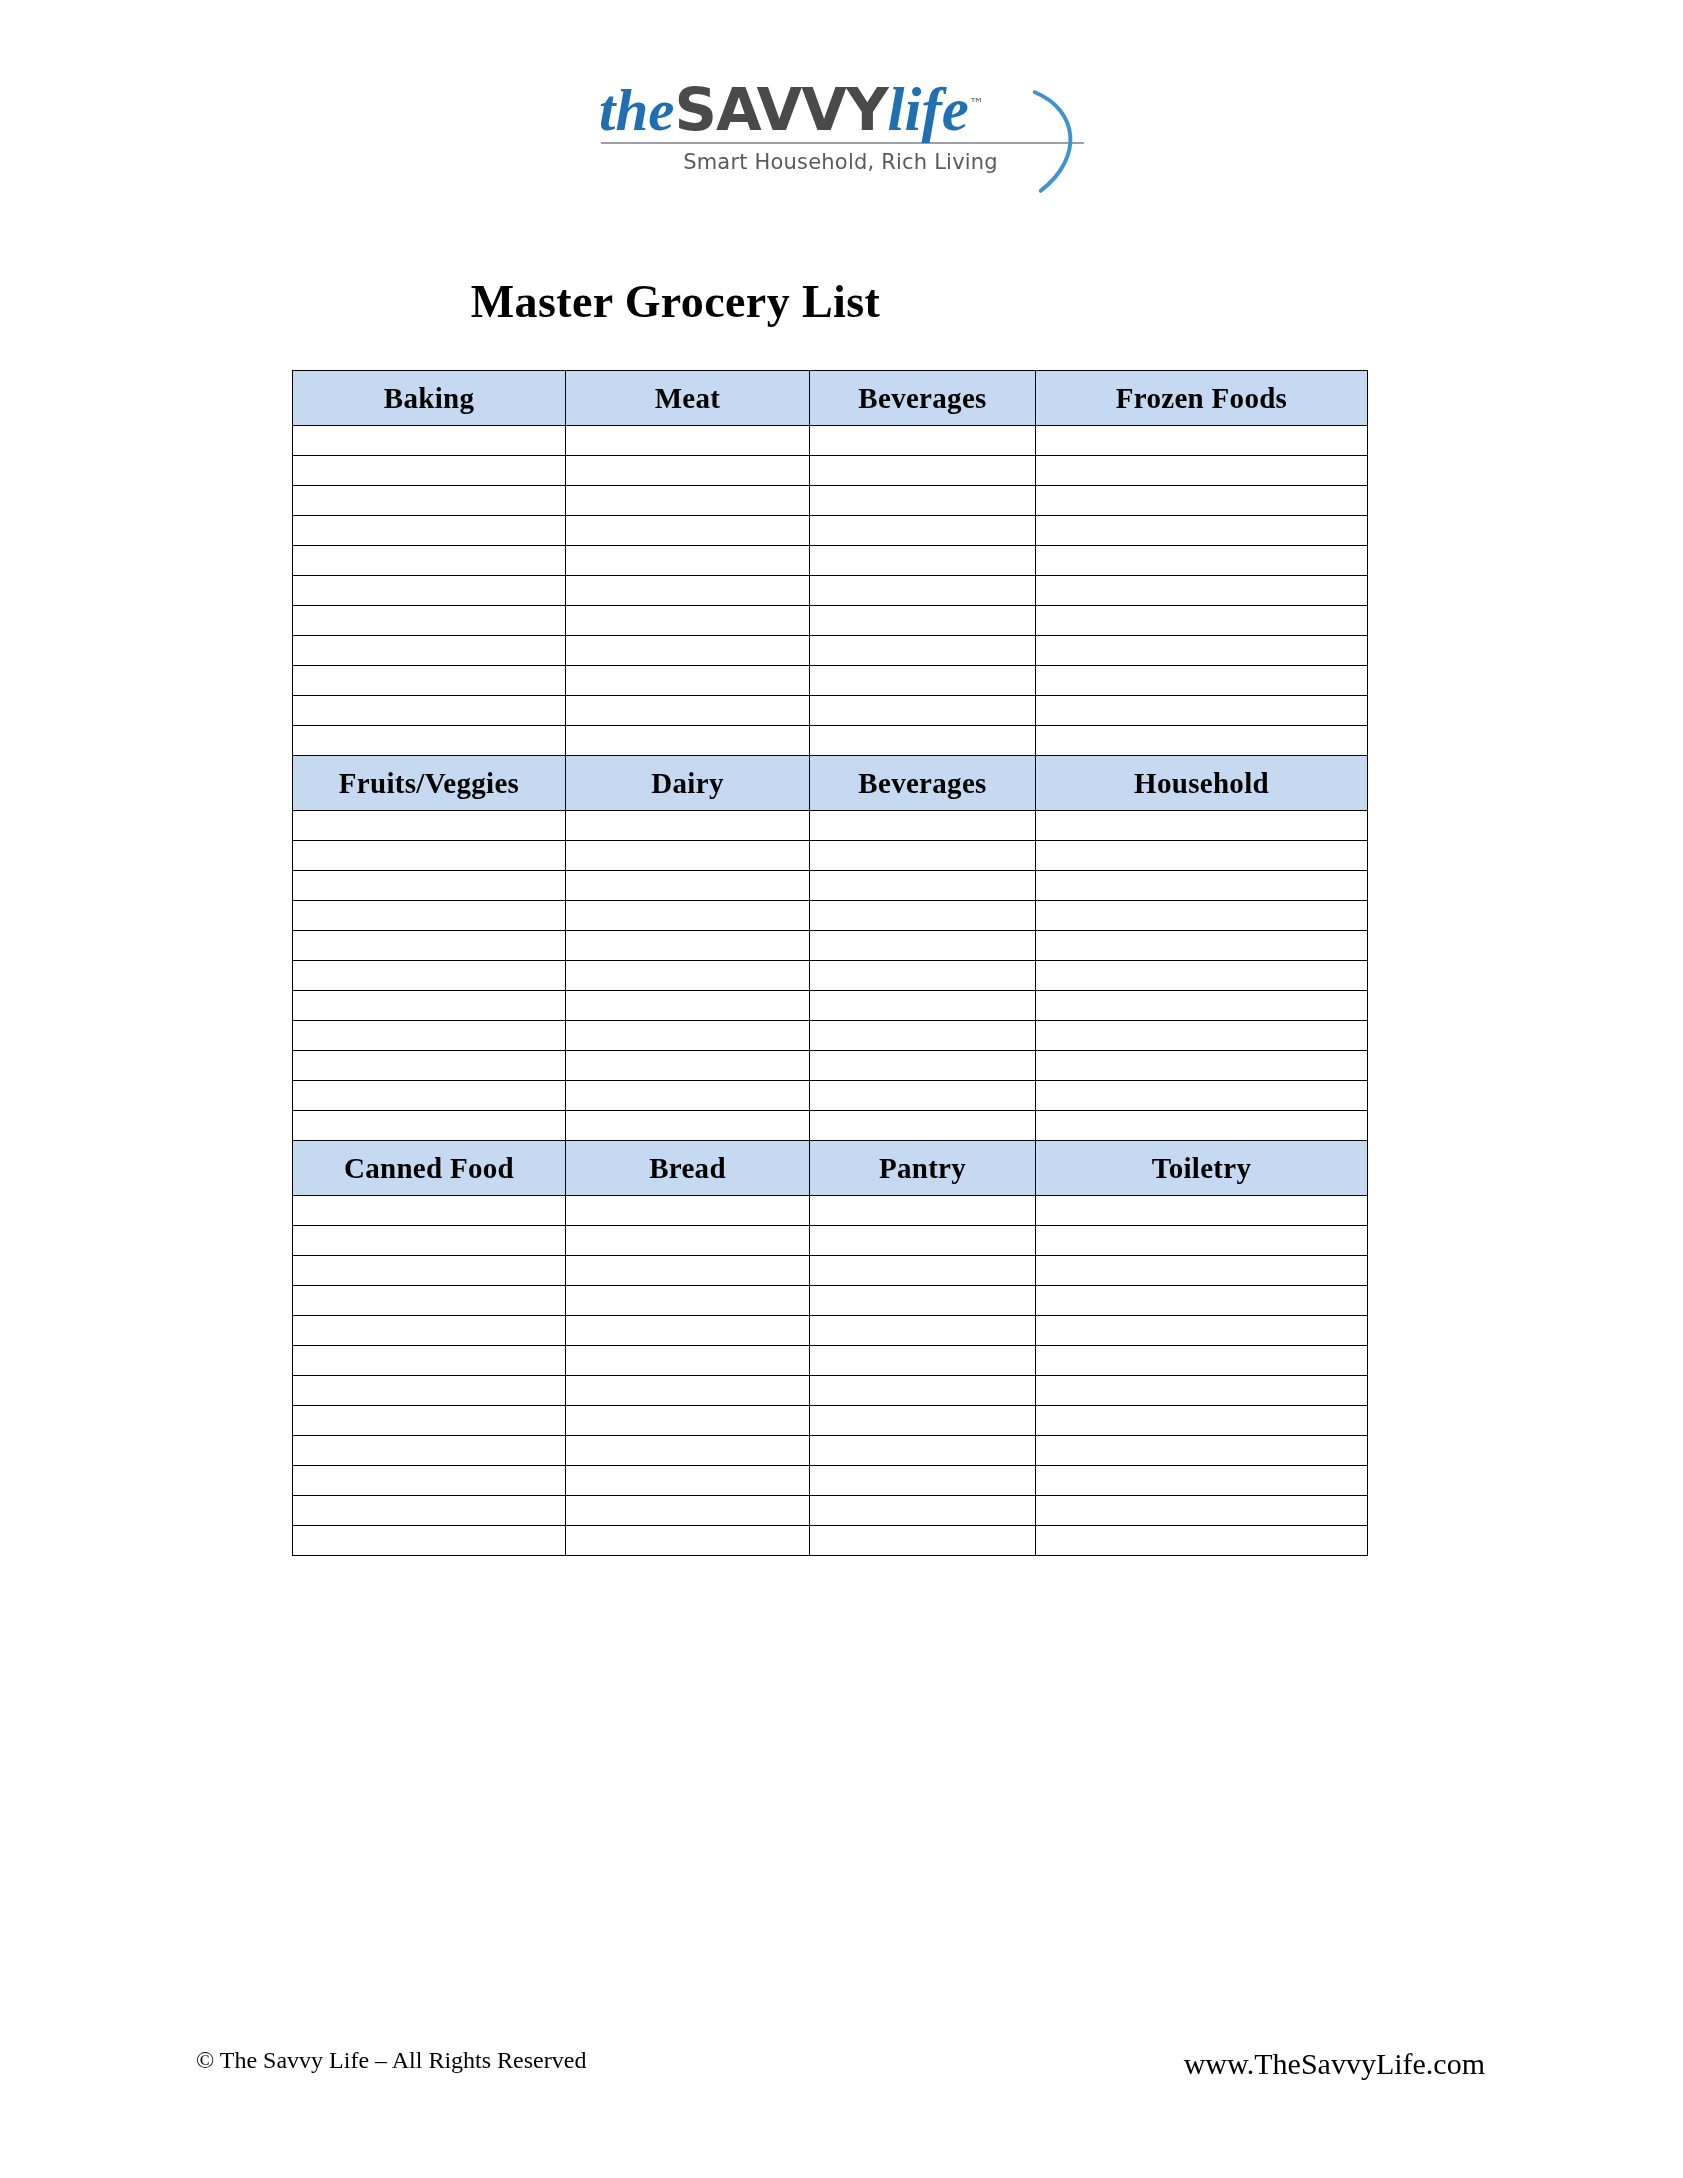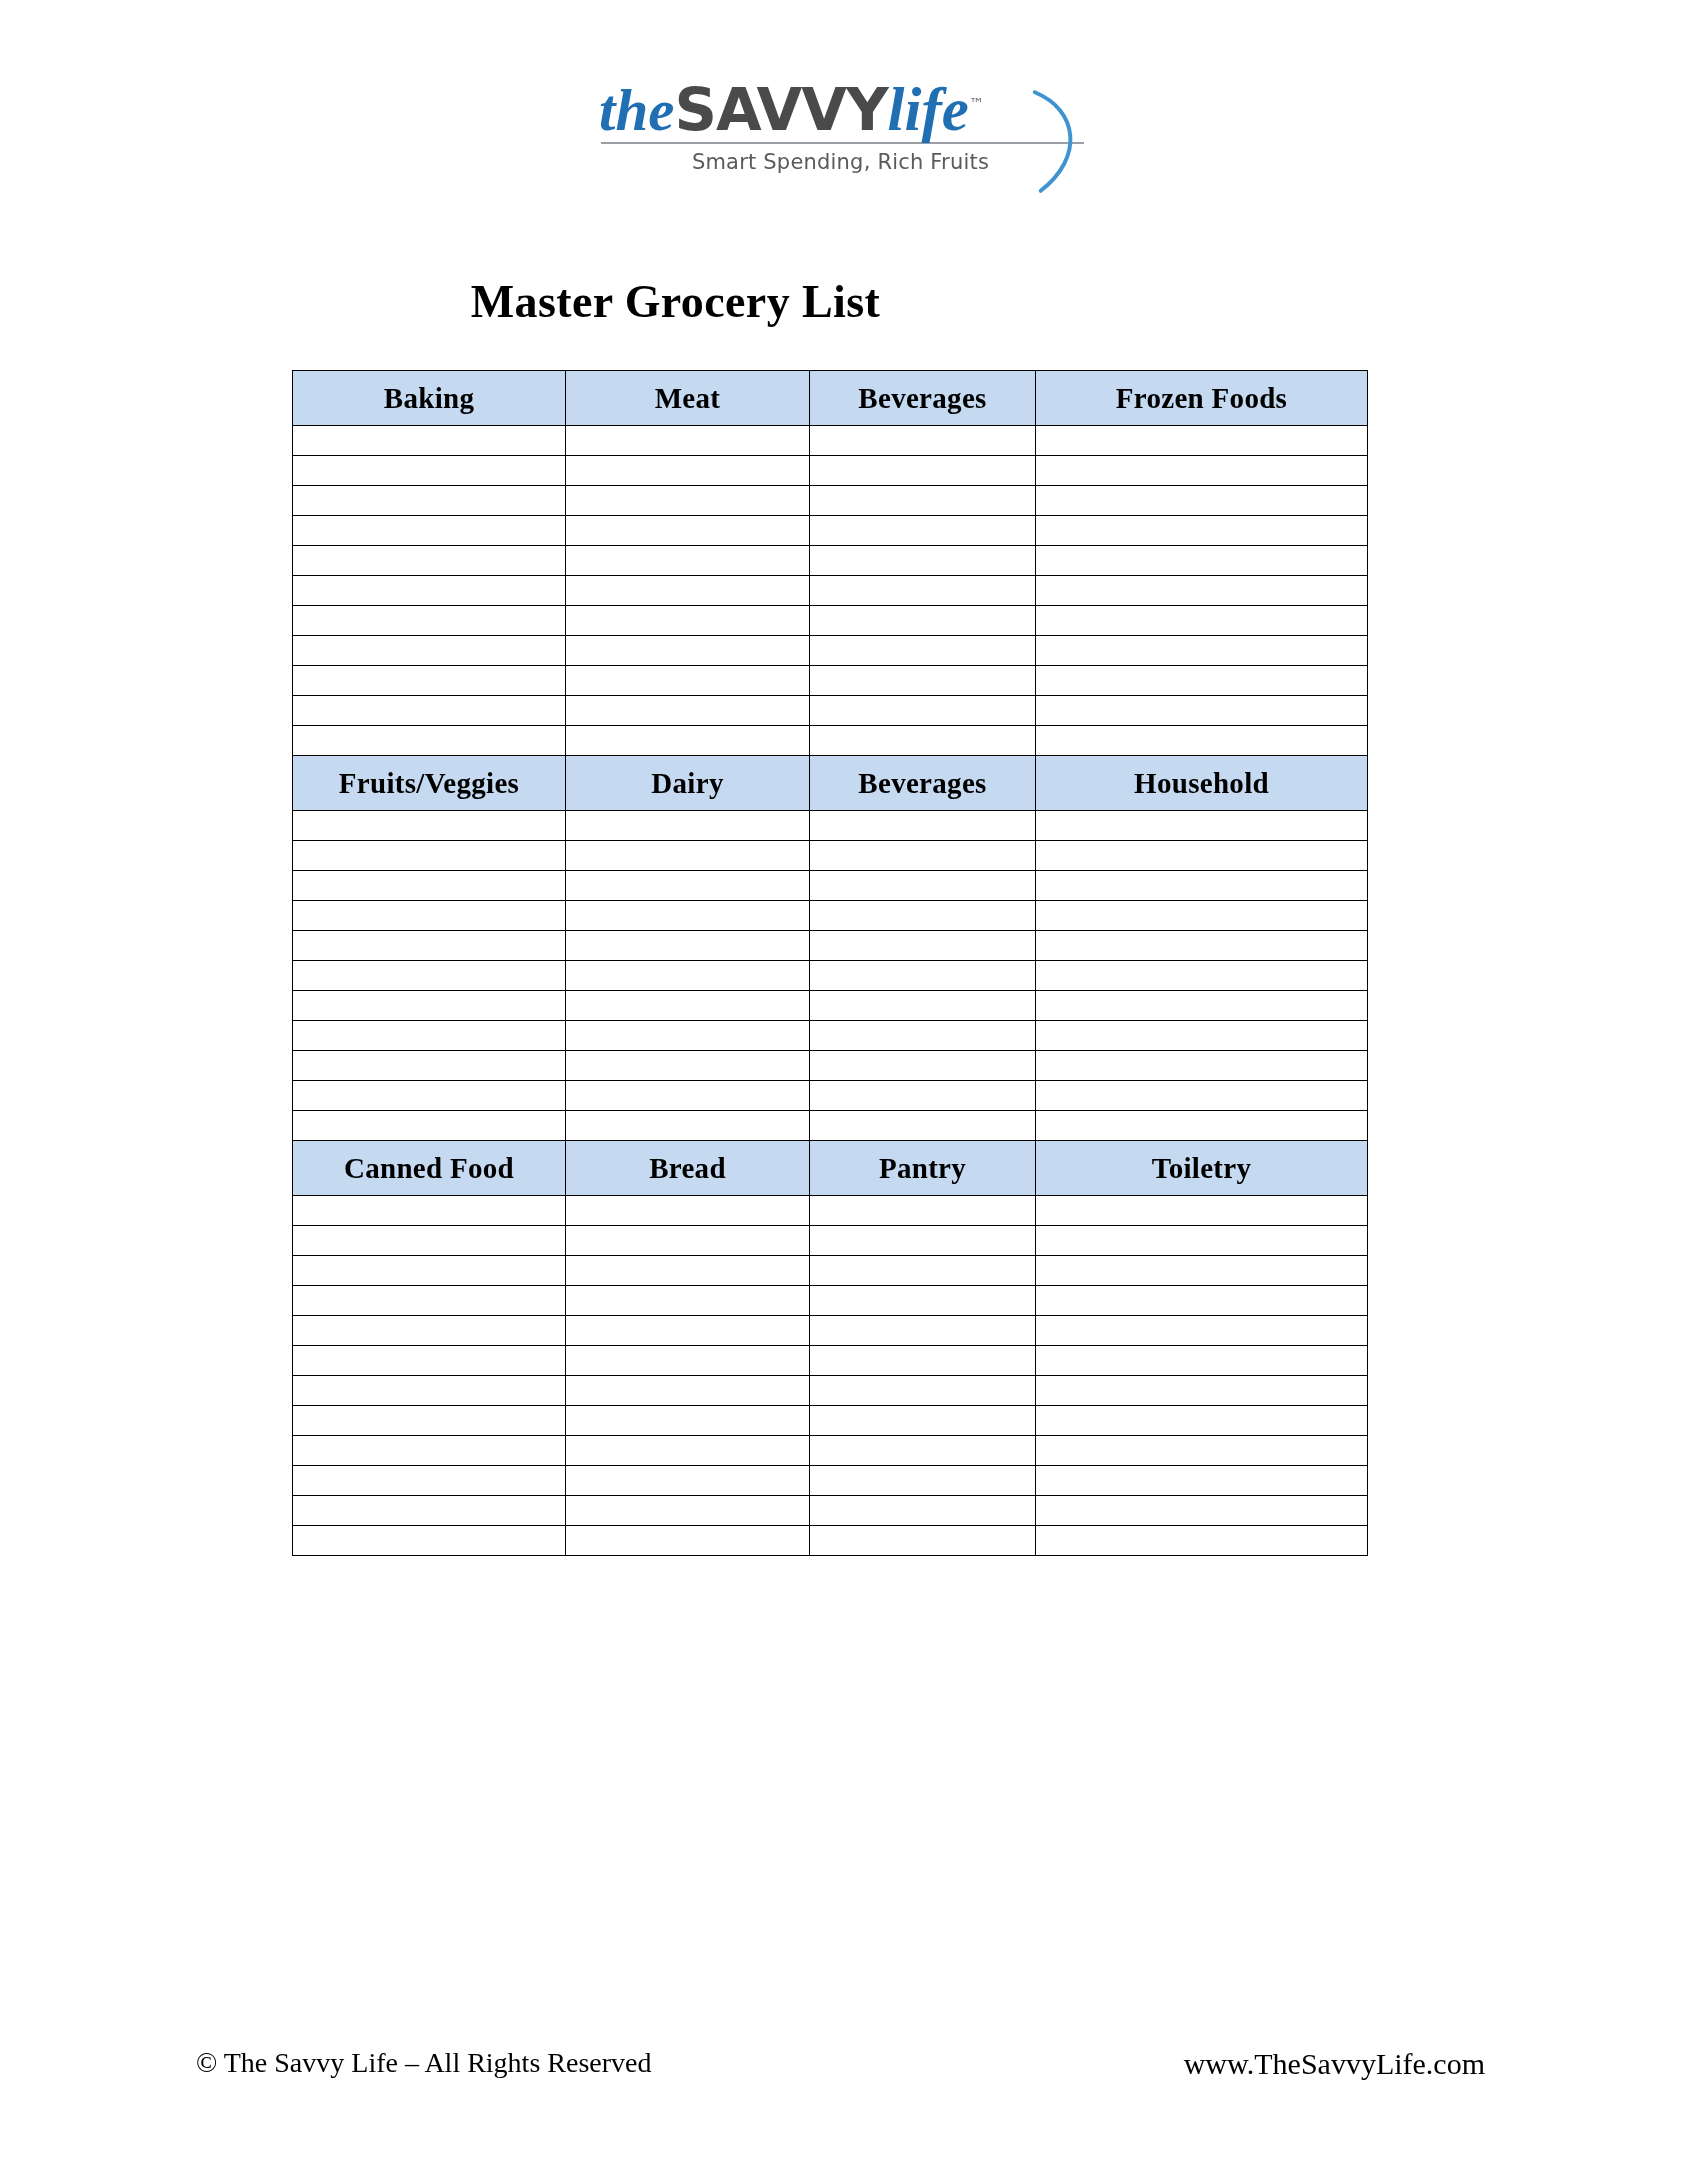--- a/index.html
+++ b/index.html
@@ -144,42 +144,42 @@
     bottom: 91px;
     left: 0;
     width: 1683px;
     height: 40px;
   }
   .footer-left {
     position: absolute;
     left: 196px;
     top: 0;
     font-family: "Liberation Serif", serif;
-    font-size: 28px;
+    font-size: 24px;
   }
   .footer-right {
     position: absolute;
     right: 198px;
     top: 0;
     font-family: "Liberation Serif", serif;
     font-size: 30px;
   }
 </style>
 </head>
 <body>
 
 <div class="page">
 
   <div class="logo-block">
     <div class="logo-inner">
       <div class="logo-wordmark">
         <span class="logo-the">the</span><span class="logo-savvy">SAVVY</span><span class="logo-life">life</span><span class="logo-tm">™</span>
       </div>
       <div class="logo-rule"></div>
-      <div class="logo-tagline">Smart Spending, Rich Fruits</div>
+      <div class="logo-tagline">Smart Household, Rich Living</div>
       <svg class="logo-swoosh" viewBox="0 0 70 120">
         <path d="M14 8 C58 26, 64 74, 20 108" fill="none" stroke="#3f93d1" stroke-width="4" stroke-linecap="round"></path>
       </svg>
     </div>
   </div>
 
   <div class="doc-title">Master Grocery List</div>
 
   <table class="grid">
     <colgroup>

